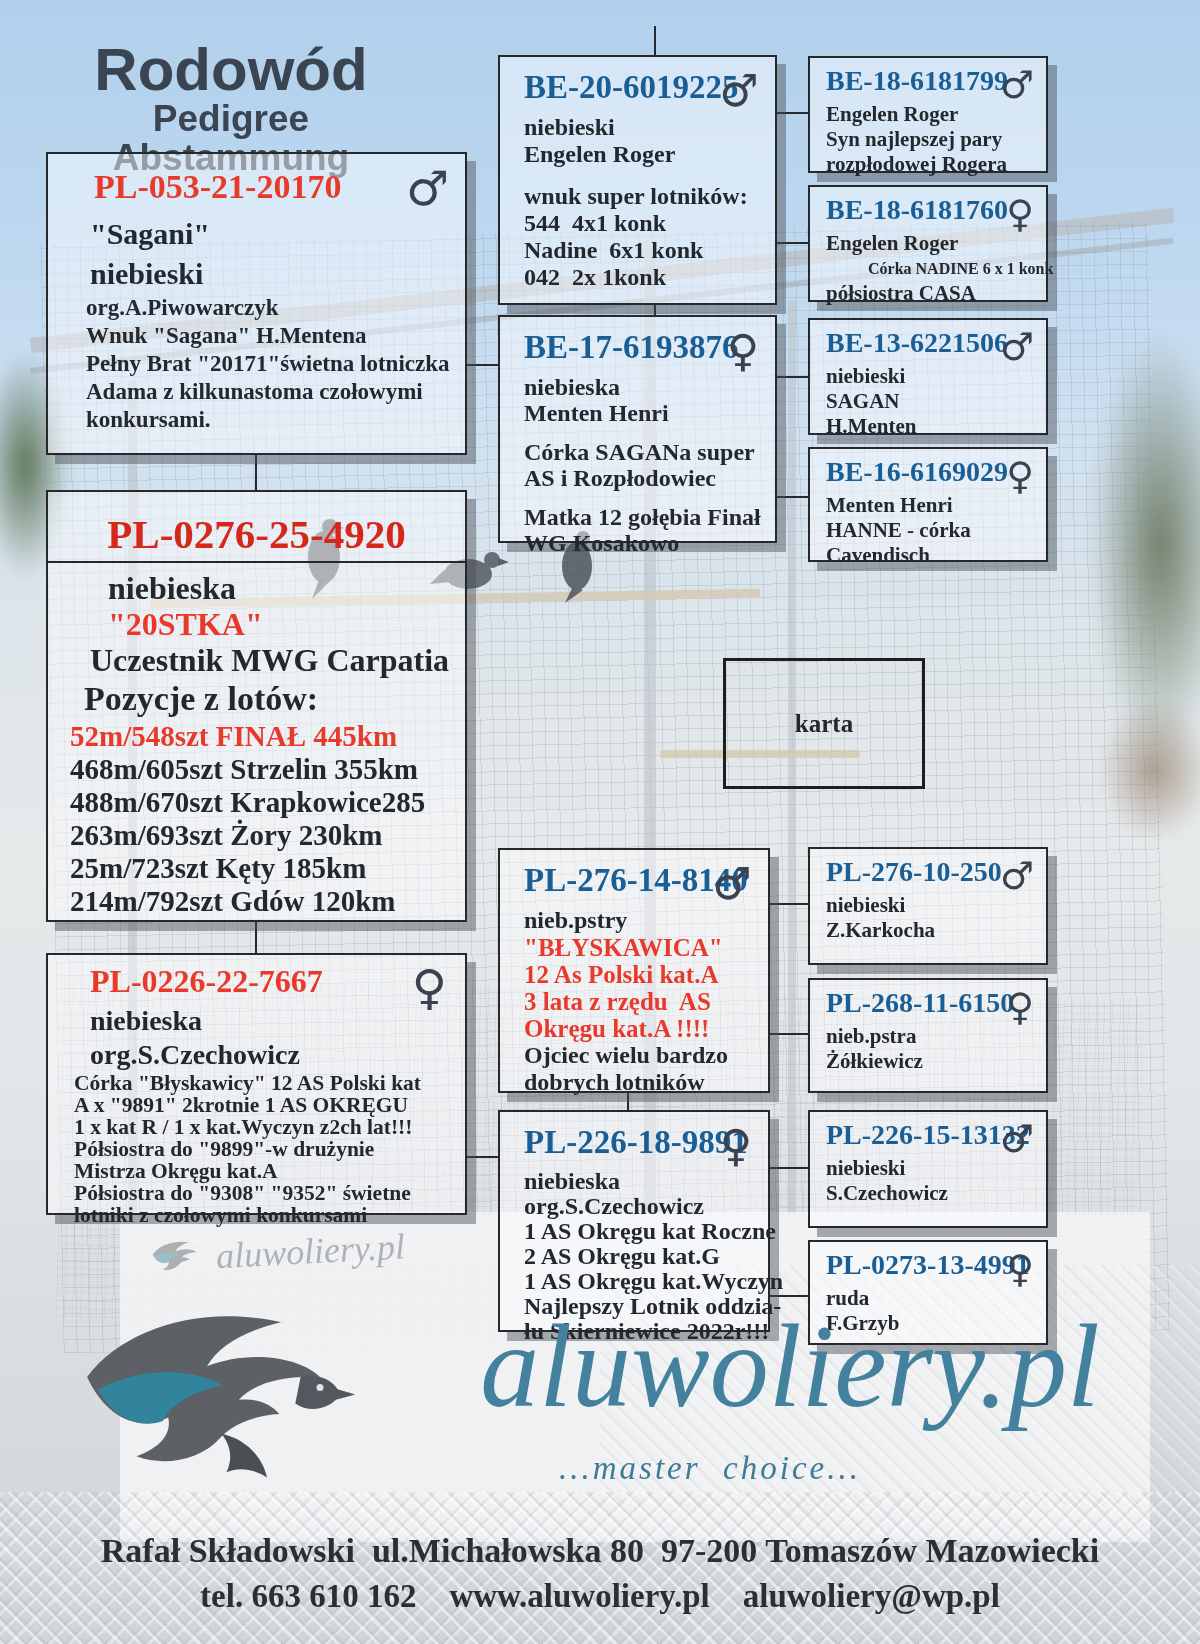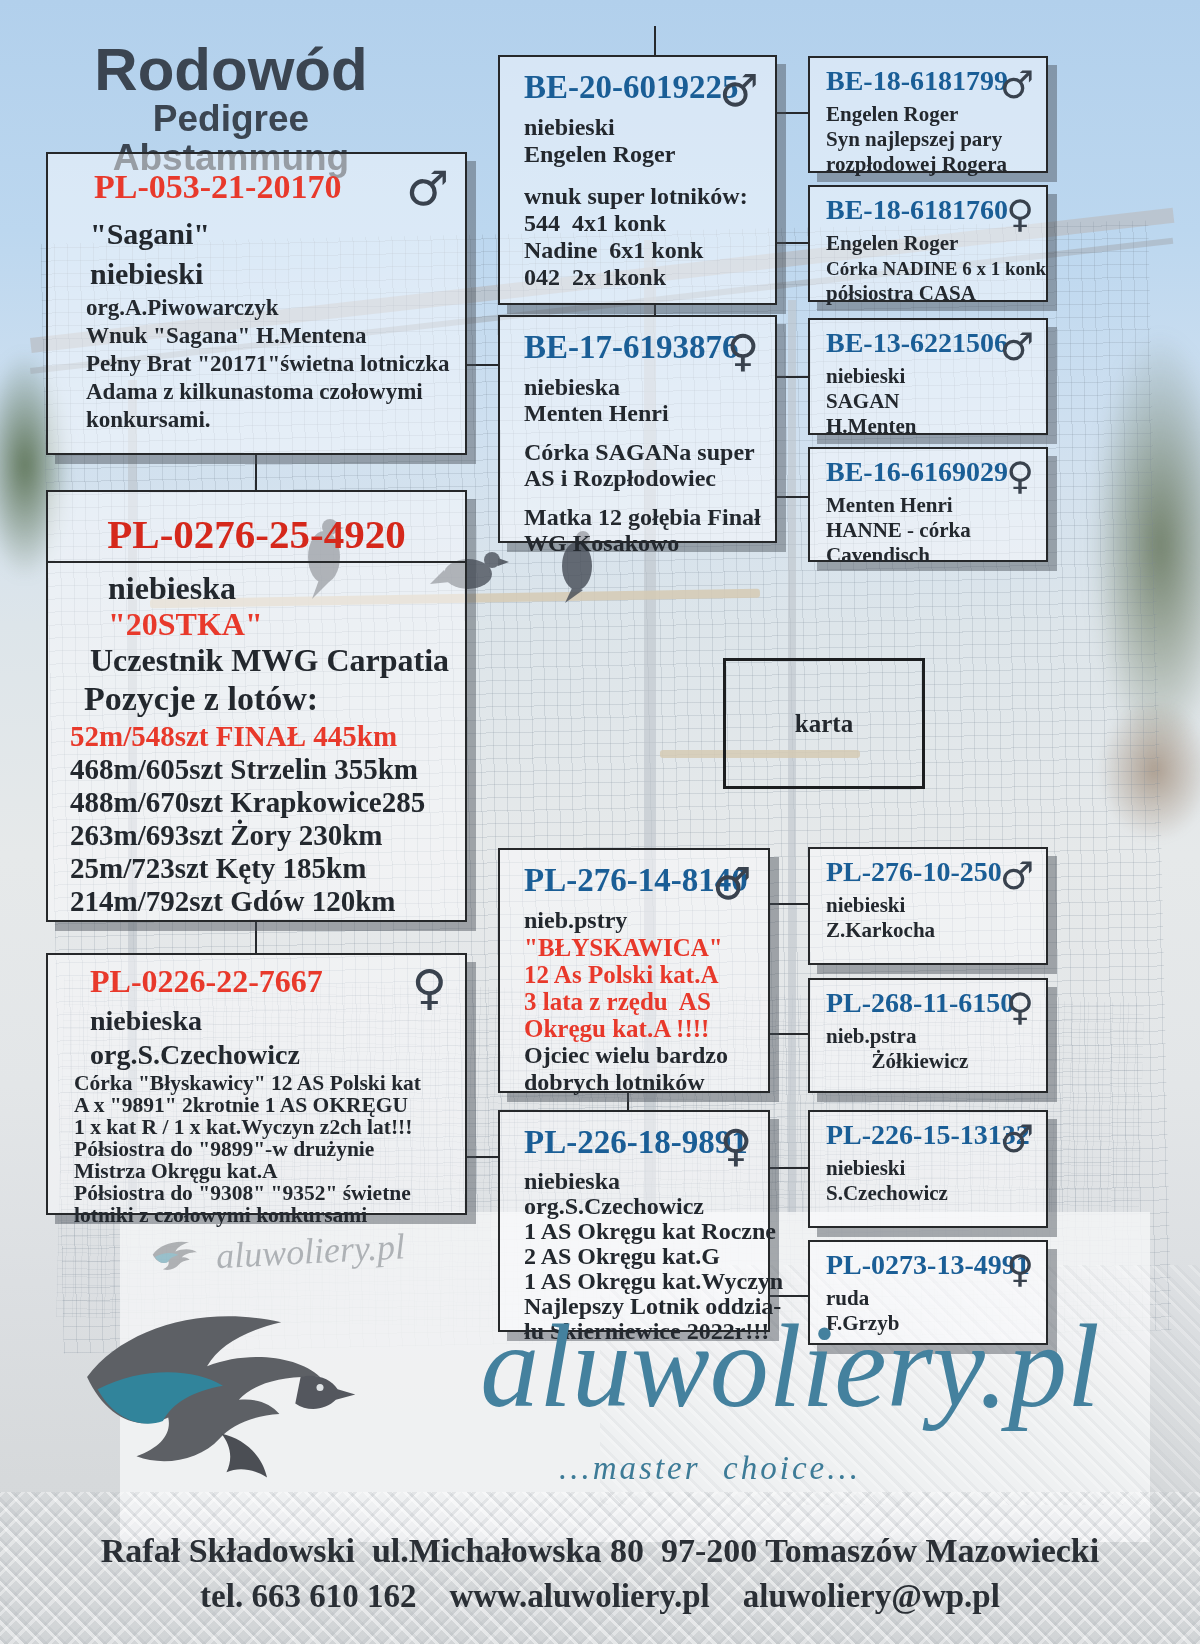--- a/index.html
+++ b/index.html
@@ -68,22 +68,22 @@
   #b-pgm .ln.gap{height:13px;}
   #b-mgf{left:498px;top:848px;width:272px;height:245px;}
   #b-mgm{left:498px;top:1110px;width:272px;height:222px;}
   #b-mgm .ln{line-height:25px;}
   #b-mgf .ln{line-height:27px;}
   #b-mgf .ln.red{font-size:25px;}
   
   .Gbox{width:240px;padding:7px 6px 0 16px;}
   .Gbox .ring{font-size:28px;margin-bottom:5px;}
   .Gbox .ln{font-size:21px;line-height:25px;}
-  .Gbox .ln.sm{font-size:19px;}
-  .Gbox .ln.right{text-align:center;padding-right:26px;}
+  .Gbox .ln.sm{font-size:16px;margin-left:42px;}
+  .Gbox .ln.right{text-align:left;padding-right:26px;}
   .Gbox .sex{top:8px;right:12px;font-size:38px;}
   #b-pgf-f{left:808px;top:56px;height:117px;}
   #b-pgf-m{left:808px;top:185px;height:117px;}
   #b-pgm-f{left:808px;top:318px;height:117px;}
   #b-pgm-m{left:808px;top:447px;height:115px;}
   #b-mgf-f{left:808px;top:847px;height:118px;}
   #b-mgf-m{left:808px;top:978px;height:115px;}
   #b-mgm-f{left:808px;top:1110px;height:118px;}
   #b-mgm-m{left:808px;top:1240px;height:105px;}
   

